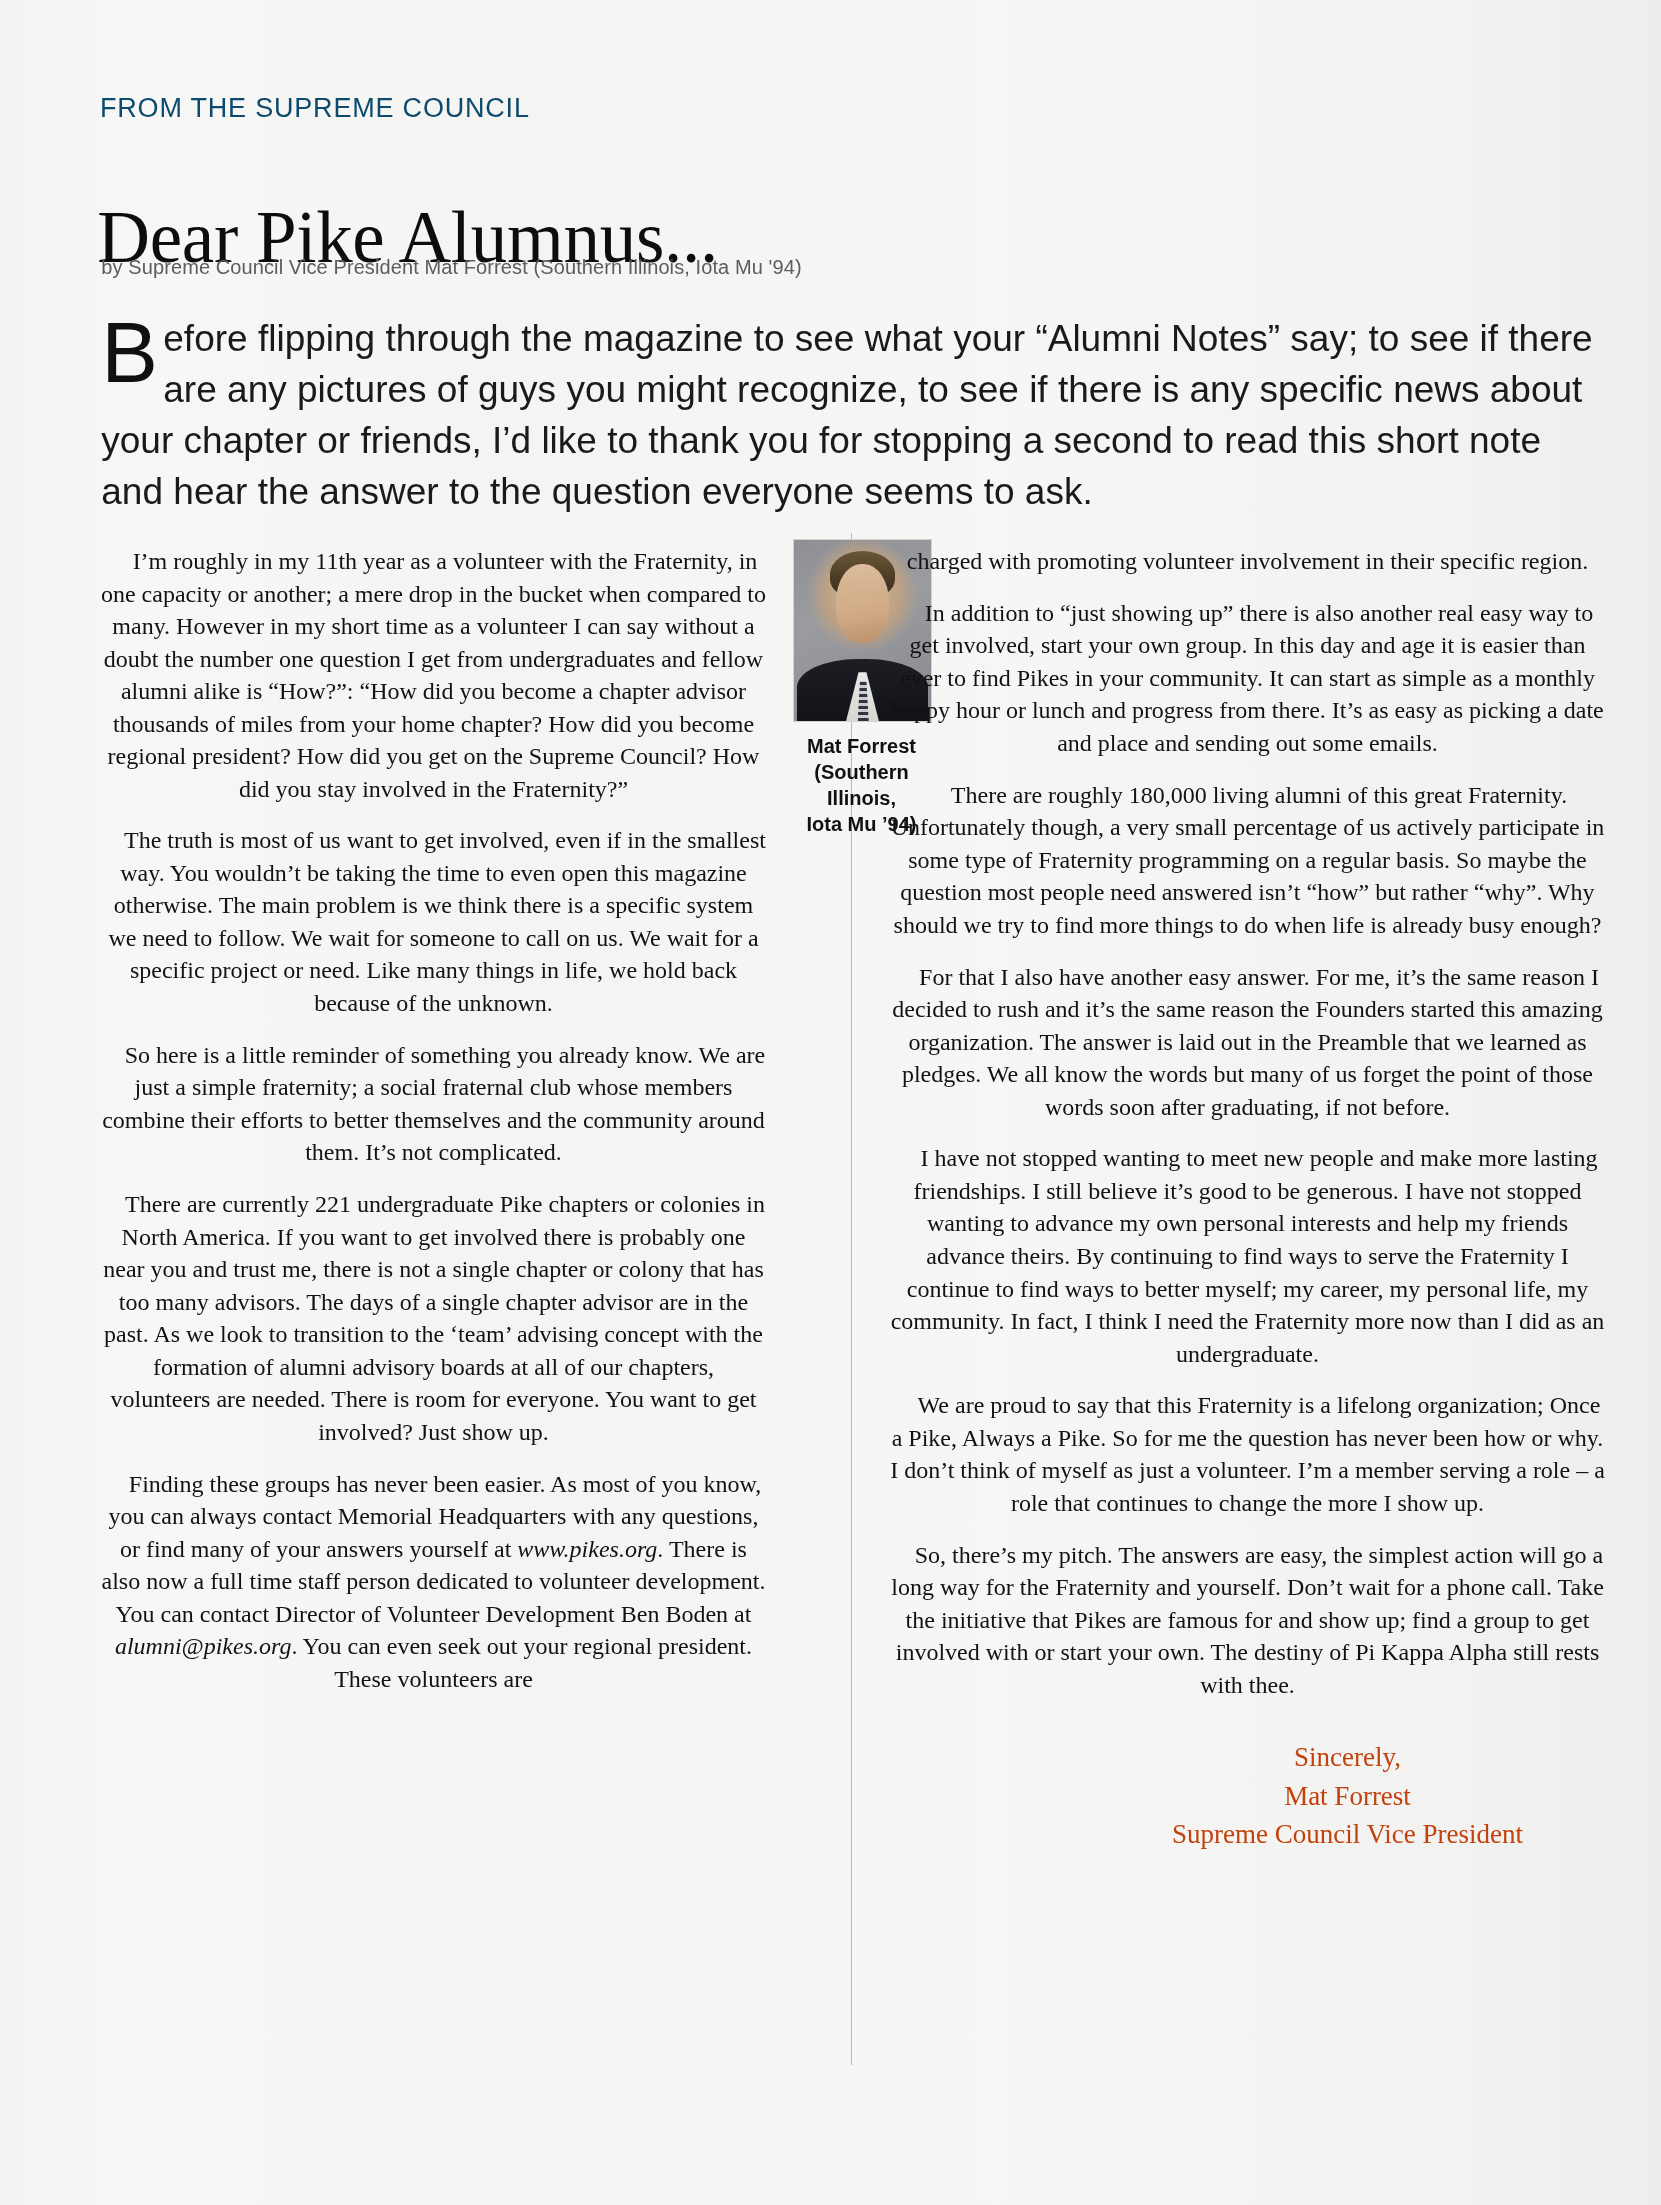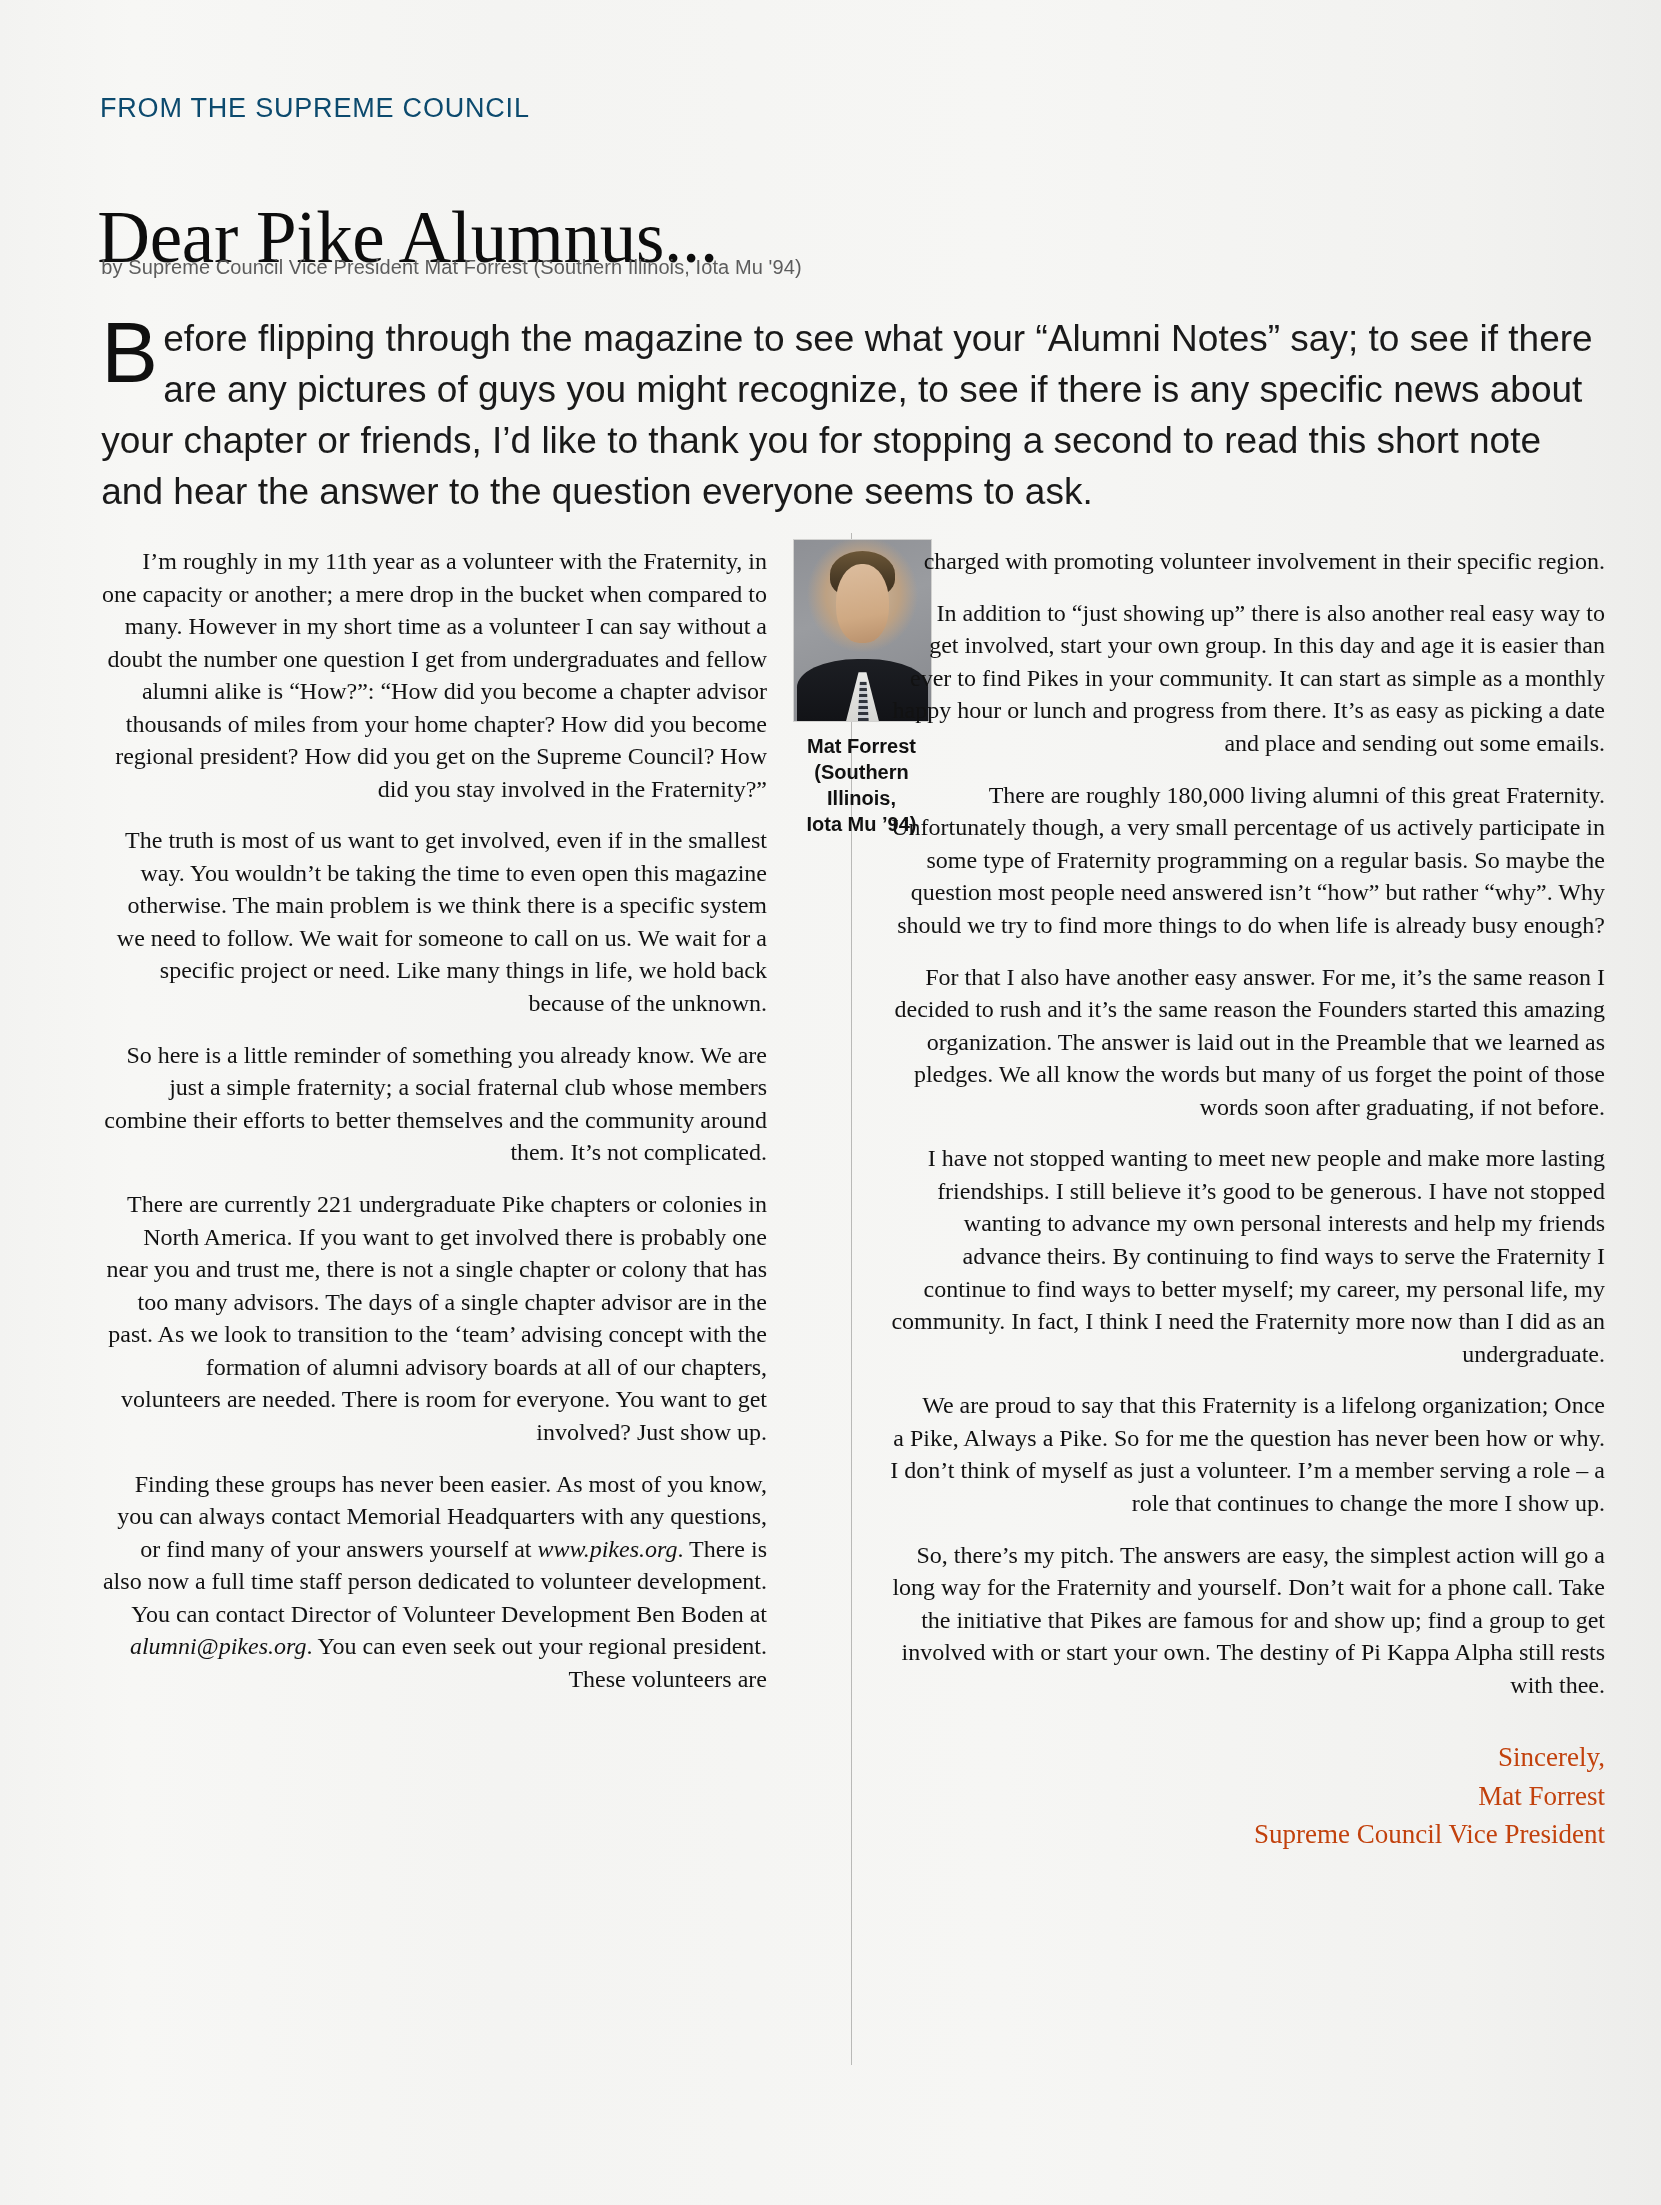--- a/index.html
+++ b/index.html
@@ -95,21 +95,21 @@
     background: #b9b9b7;
   }
 
   
   .col {
     position: absolute;
     top: 545px;
     font-size: 24px;
     line-height: 1.355;
     color: #121212;
-    text-align: right;
+    text-align: center;
   }
   .col p {
     margin: 0 0 19.3px 0;
     text-indent: 23px;
   }
   .col p.noindent { text-indent: 0; }
 
   .col-left  { left: 0px;    width: 667px; }
   .col-right { left: 790px; width: 715px; }
 

